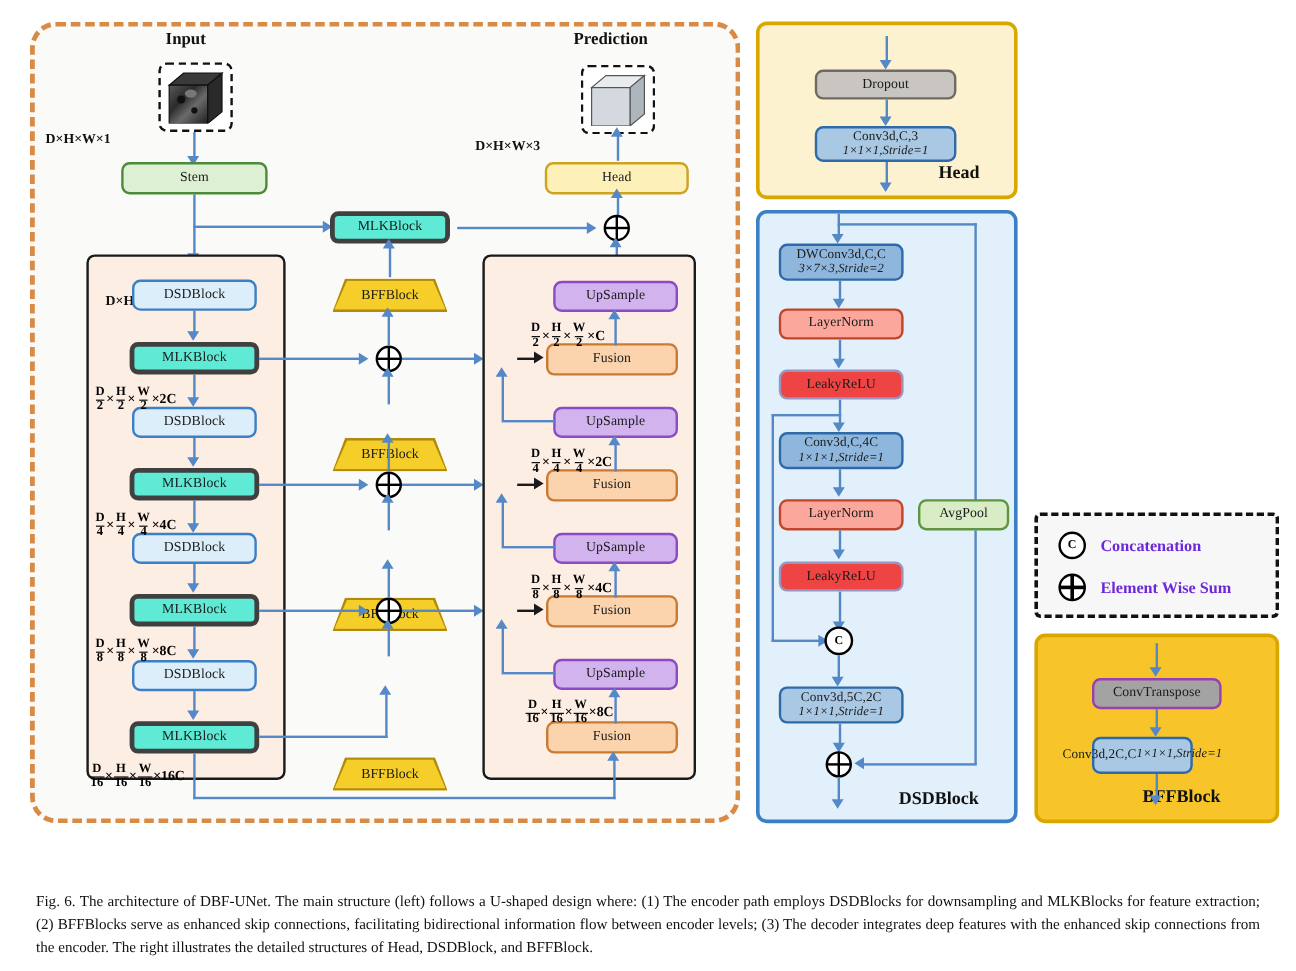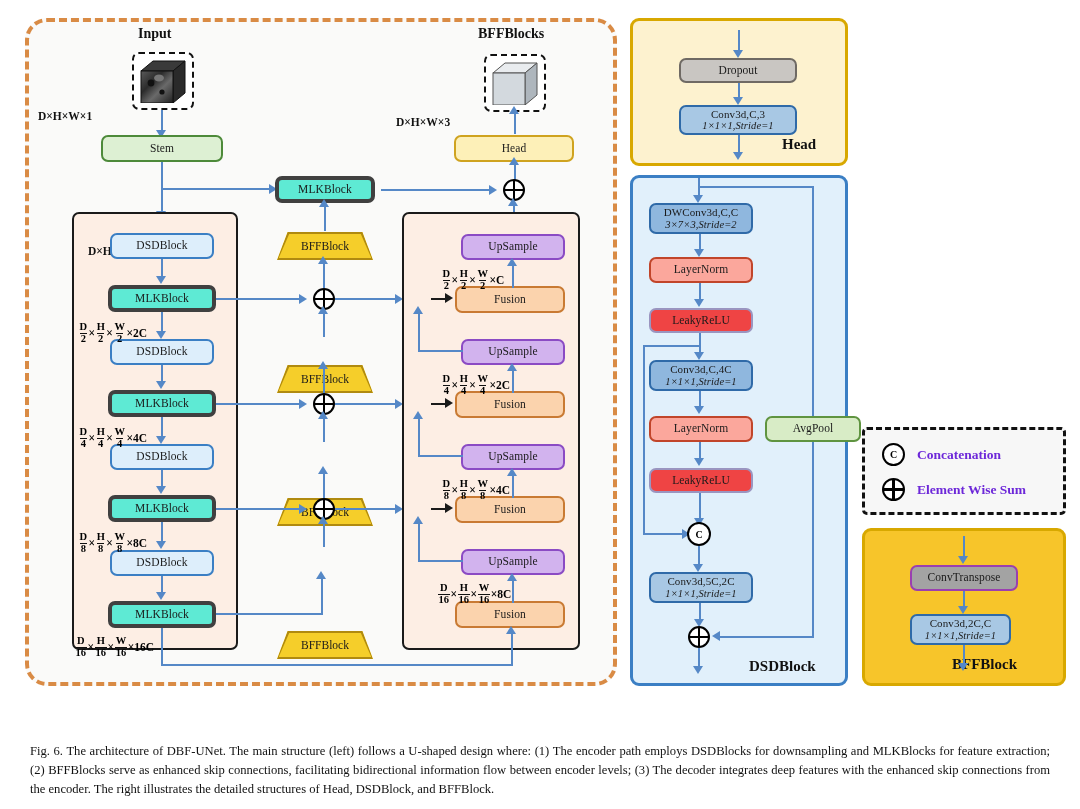--- a/index.html
+++ b/index.html
@@ -168,21 +168,21 @@
   <div class="ar ar-d" style="left:156px; top:130px;"></div>
 
   <div class="abs blk b-stem" style="left:101px; top:135px; width:122px; height:27px;">Stem</div>
 
   <div class="ln-v" style="left:161px; top:162px; height:53px;"></div>
   <div class="ar ar-d" style="left:156px; top:211px;"></div>
 
   <div class="ln-h" style="left:161px; top:188px; width:112px;"></div>
   <div class="ar ar-r" style="left:269px; top:184px;"></div>
 
-  <div class="abs ttl" style="left:478px; top:26px;">BFFBlocks</div>
+  <div class="abs ttl" style="left:478px; top:26px;">Prediction</div>
   <div class="abs dimlab" style="left:396px; top:84px;">D×H×W×3</div>
   <div class="cube-wrap" style="left:484px; top:54px; width:62px; height:58px;">
     <svg width="48" height="44" viewBox="0 0 48 44">
       <polygon points="2,12 34,12 46,2 14,2" fill="#e9ecef" stroke="#555" stroke-width="1"></polygon>
       <polygon points="34,12 46,2 46,34 34,44" fill="#aeb6bd" stroke="#555" stroke-width="1"></polygon>
       <rect x="2" y="12" width="32" height="32" fill="#d3d9de" stroke="#555" stroke-width="1"></rect>
     </svg>
   </div>
   <div class="ln-v" style="left:514px; top:112px; height:22px;"></div>
   <div class="ar ar-u" style="left:509px; top:106px;"></div>
@@ -496,21 +496,21 @@
   <div class="ar ar-r" style="left:682px; top:529px;"></div>
 
   <div class="abs blk b-conv" style="left:649px; top:360px; width:104px; height:31px; flex-direction:column;">
     <span class="cl">Conv3d,C,4C</span>
     <span class="mono-it">1×1×1,Stride=1</span>
   </div>
   <div class="ln-v" style="left:699px; top:391px; height:18px;"></div>
   <div class="ar ar-d" style="left:694px; top:406px;"></div>
 
   <div class="abs blk b-ln" style="left:649px; top:416px; width:104px; height:26px;">LayerNorm</div>
-  <div class="abs blk b-avg" style="left:765px; top:416px; width:96px; height:26px;">AvgPool</div>
+  <div class="abs blk b-avg" style="left:765px; top:416px; width:76px; height:26px;">AvgPool</div>
 
   <div class="ln-v" style="left:699px; top:442px; height:19px;"></div>
   <div class="ar ar-d" style="left:694px; top:458px;"></div>
 
   <div class="abs blk b-lrelu" style="left:649px; top:468px; width:104px; height:25px;">LeakyReLU</div>
   <div class="ln-v" style="left:699px; top:493px; height:30px;"></div>
   <div class="ar ar-d" style="left:694px; top:518px;"></div>
 
   <div class="gcat" style="left:687px; top:522px; width:24px; height:24px;">C</div>
   <div class="ln-v" style="left:698px; top:546px; height:22px;"></div>
@@ -541,21 +541,21 @@
     <span class="legend-txt">Element Wise Sum</span>
   </div>
 
   <div class="abs box-bff"></div>
   <div class="box-title" style="left:952px; top:656px;">BFFBlock</div>
   <div class="ln-v" style="left:963px; top:536px; height:24px;"></div>
   <div class="ar ar-d" style="left:958px; top:556px;"></div>
   <div class="abs blk b-ct" style="left:910px; top:565px; width:108px; height:26px;">ConvTranspose</div>
   <div class="ln-v" style="left:963px; top:591px; height:18px;"></div>
   <div class="ar ar-d" style="left:958px; top:606px;"></div>
-  <div class="abs blk b-conv2" style="left:910px; top:614px; width:101px; height:31px; flex-direction:column;">
+  <div class="abs blk b-conv2" style="left:910px; top:614px; width:84px; height:31px; flex-direction:row;">
     <span class="cl">Conv3d,2C,C</span>
     <span class="mono-it">1×1×1,Stride=1</span>
   </div>
   <div class="ln-v" style="left:963px; top:645px; height:22px;"></div>
   <div class="ar ar-d" style="left:958px; top:663px;"></div>
 
   <div class="caption">Fig. 6.  The architecture of DBF-UNet. The main structure (left) follows a U-shaped design where: (1) The encoder path employs DSDBlocks for downsampling and MLKBlocks for feature extraction; (2) BFFBlocks serve as enhanced skip connections, facilitating bidirectional information flow between encoder levels; (3) The decoder integrates deep features with the enhanced skip connections from the encoder. The right illustrates the detailed structures of Head, DSDBlock, and BFFBlock.</div>
 
 </div>
 

